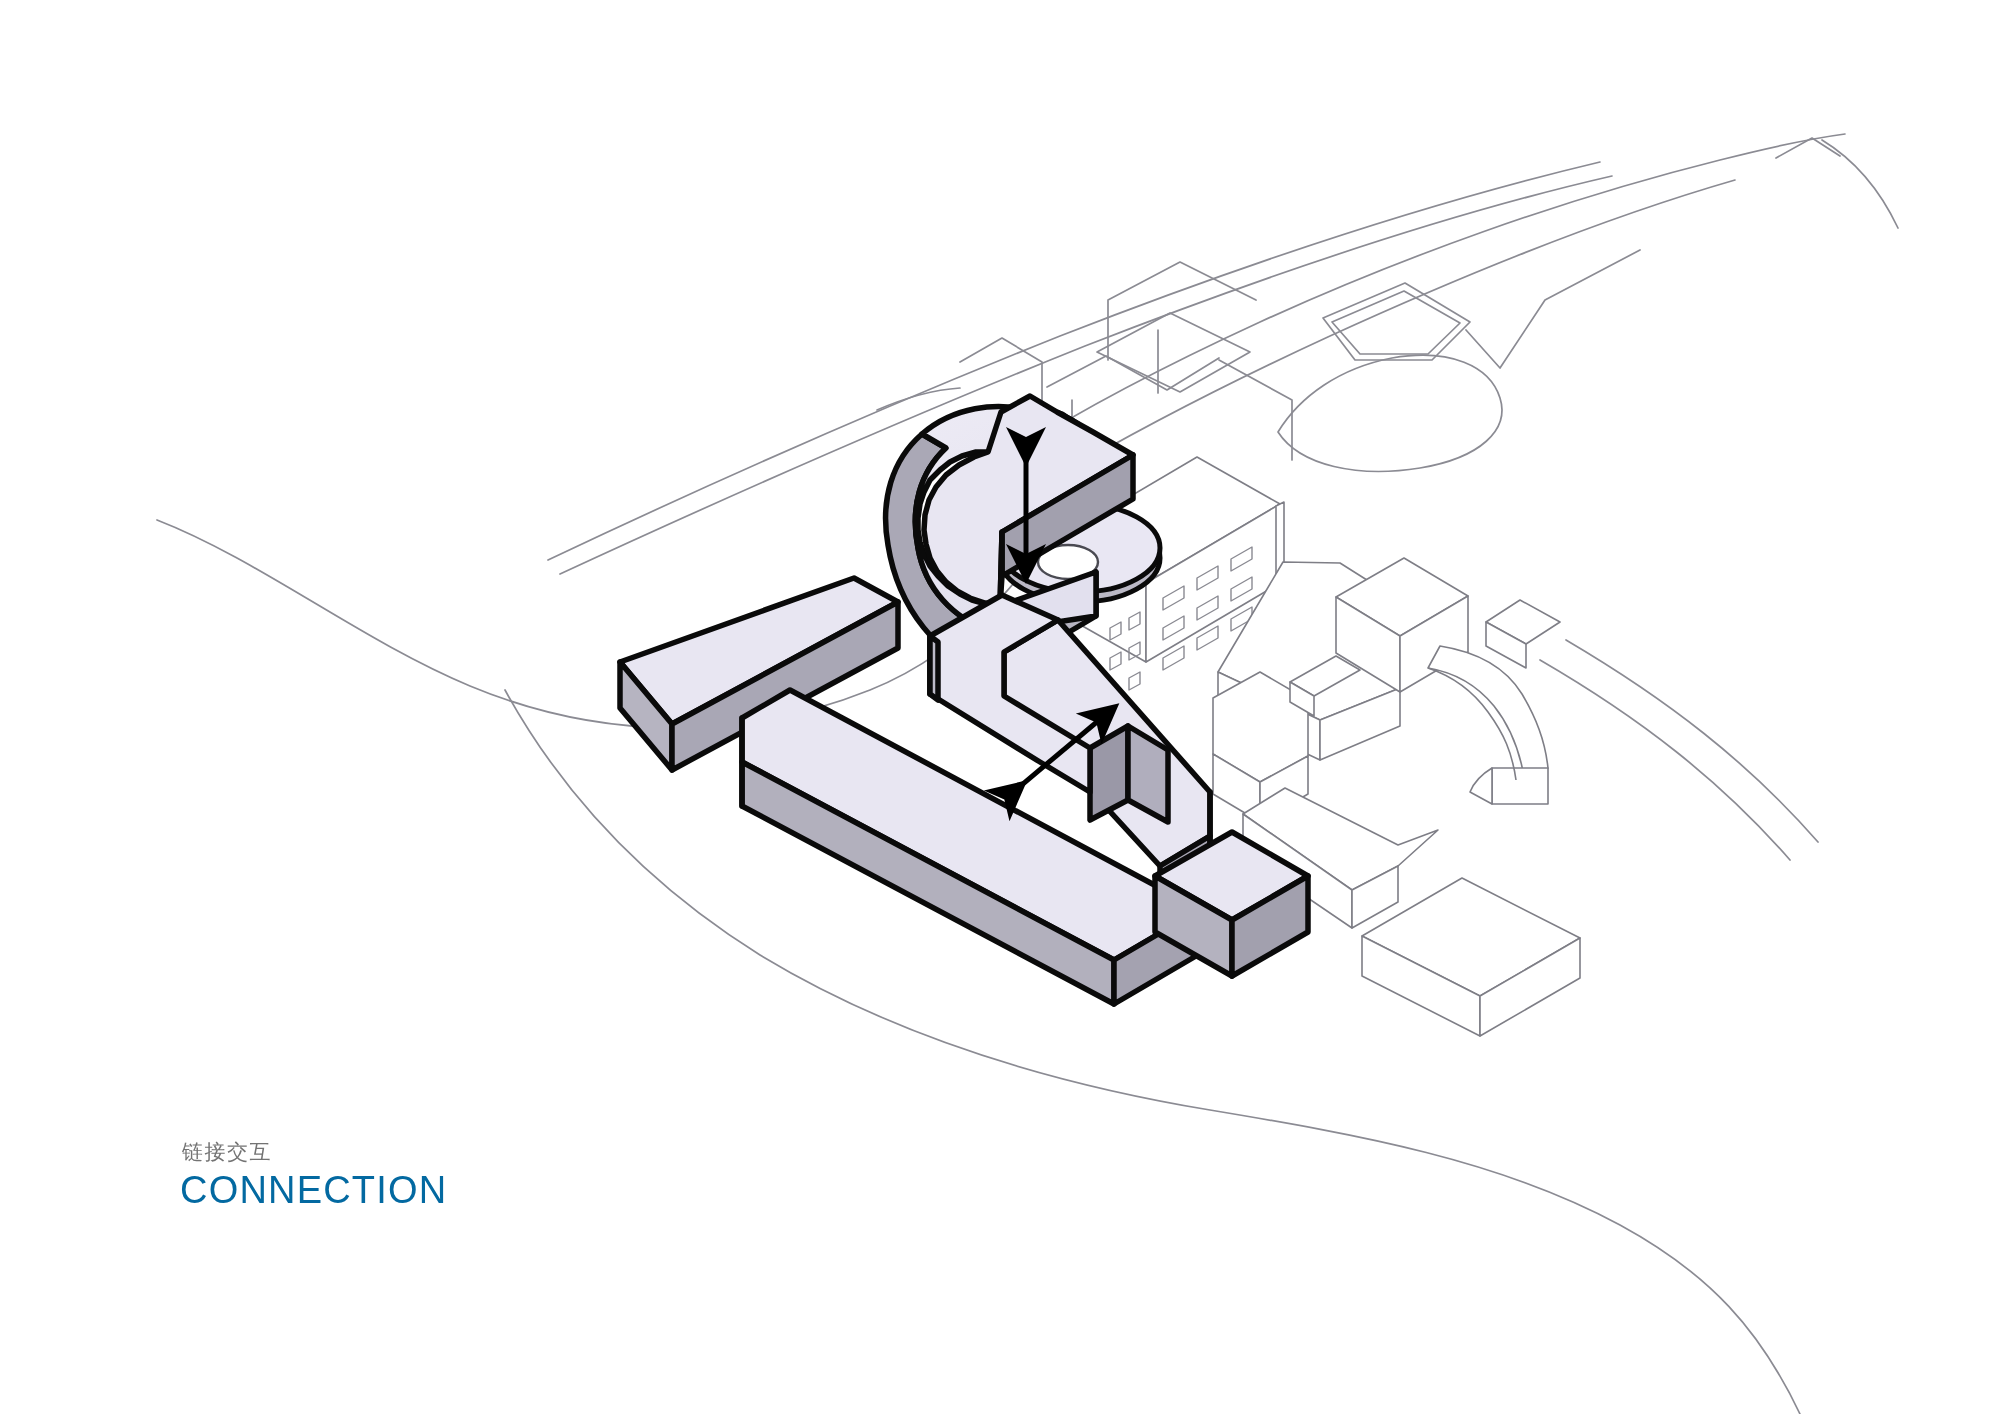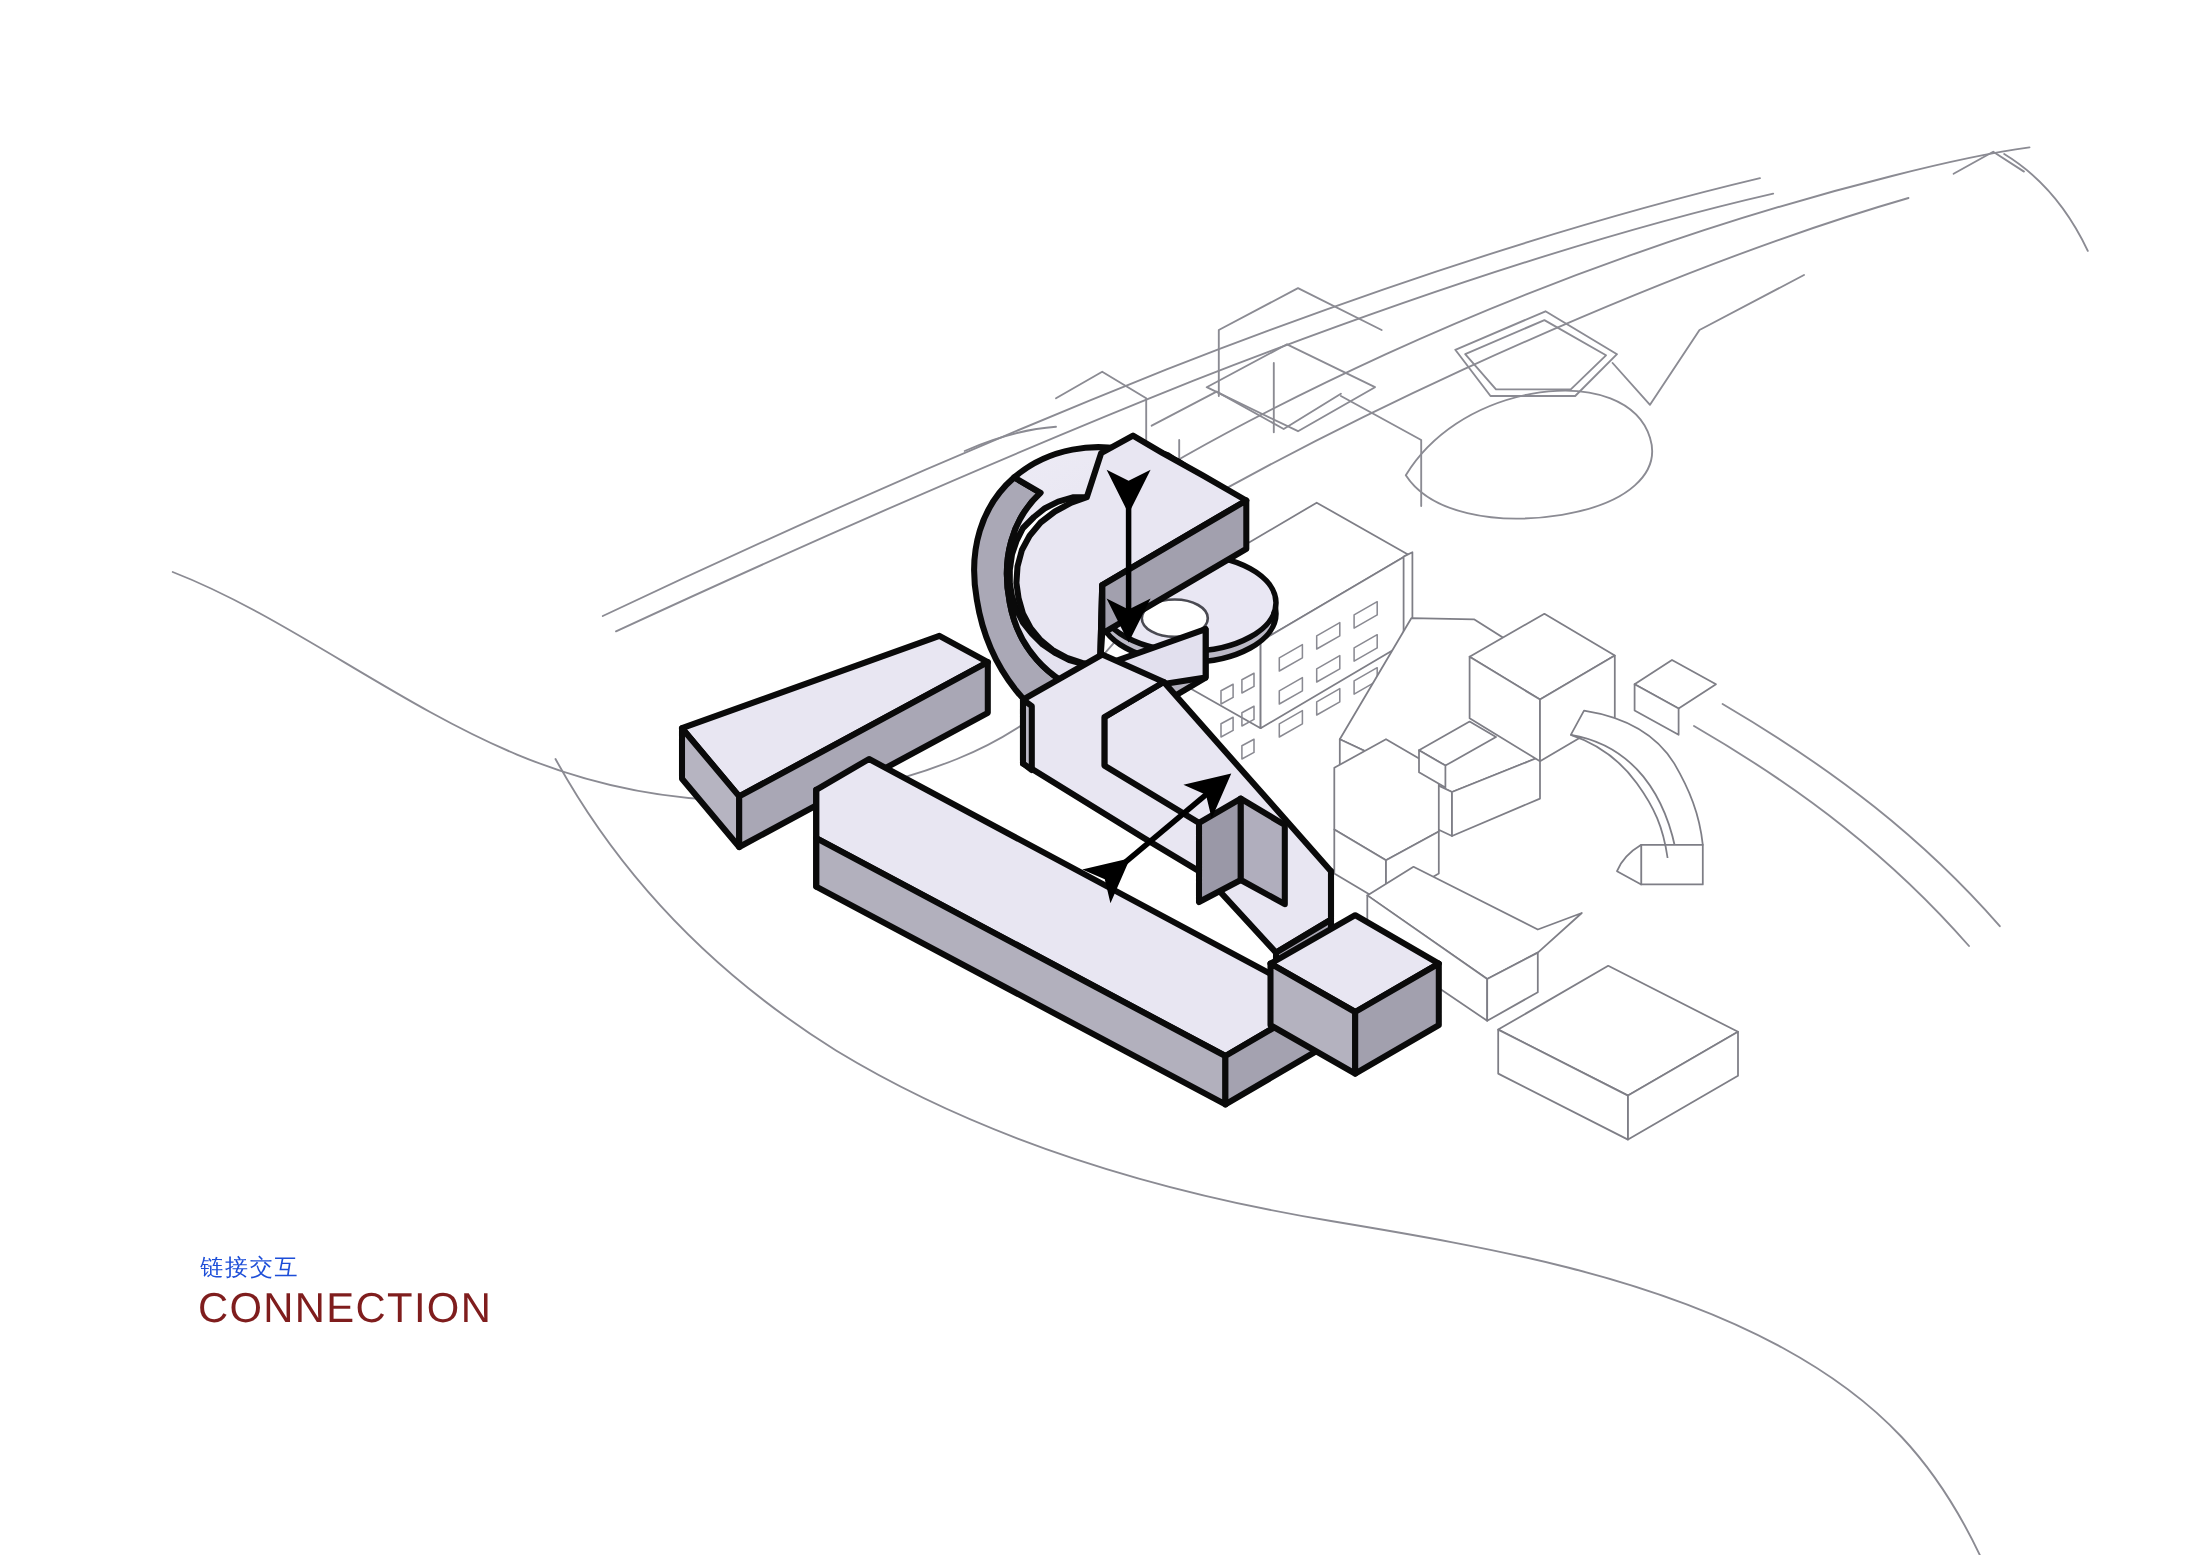--- a/index.html
+++ b/index.html
@@ -30,30 +30,30 @@
   .caption-block {
     position: absolute;
     left: 180px;
     top: 1140px;
     user-select: none;
   }
   .caption-cn {
     font-family: "DejaVu Sans", sans-serif;
     font-size: 21px;
     letter-spacing: 1.5px;
-    color: #1d4ed8;
+    color: #737373;
     line-height: 1.2;
     margin: 0 0 6px 2px;
     font-weight: 400;
   }
   .caption-en {
     font-family: "Liberation Sans", sans-serif;
     font-size: 38px;
     letter-spacing: 1.2px;
-    color: #7f1d1d;
+    color: #0369a1;
     line-height: 1.0;
     margin: 0;
     font-weight: 300;
   }
 </style>
 </head>
 <body>
 
 <div id="board">
 

